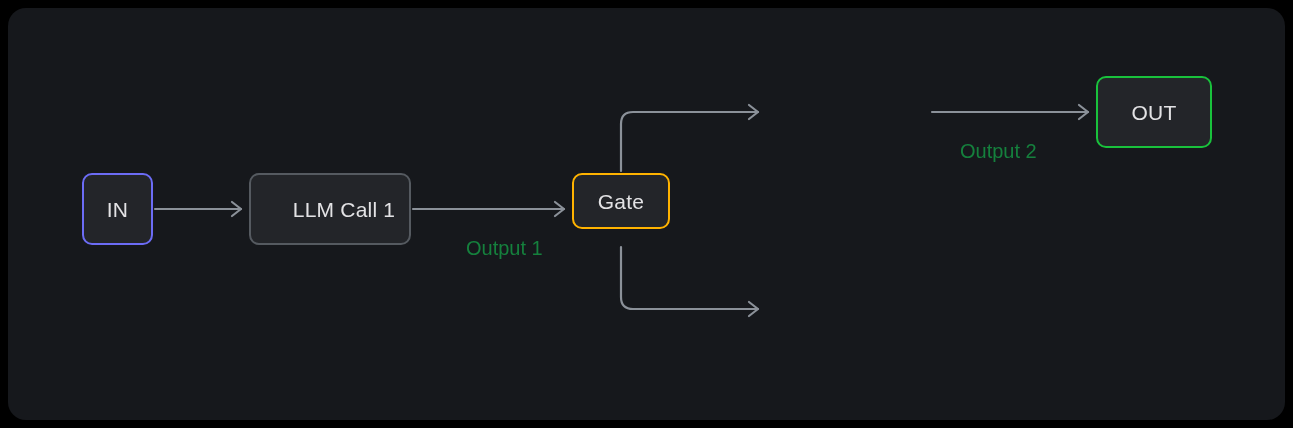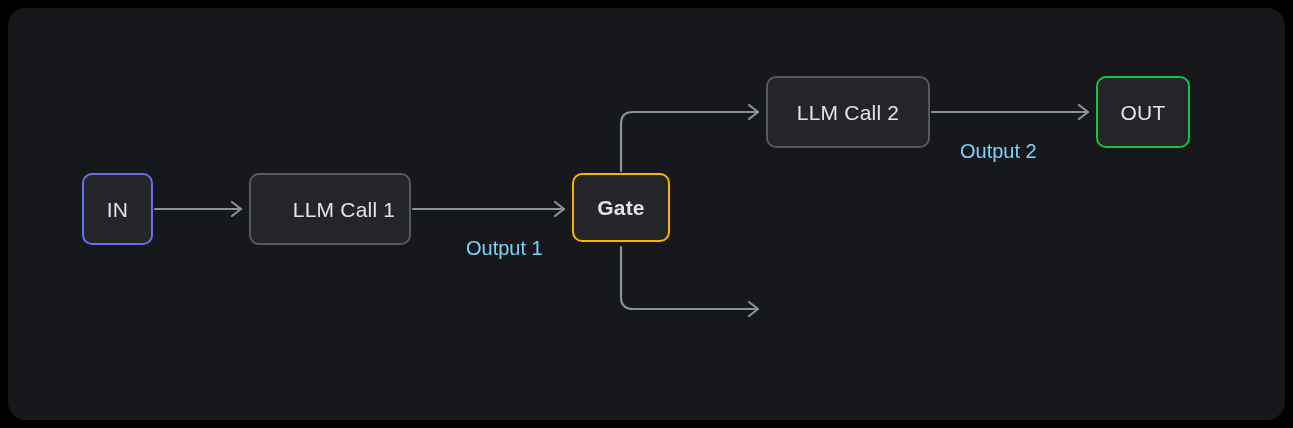--- a/index.html
+++ b/index.html
@@ -48,28 +48,28 @@
     font-size: 21px;
     letter-spacing: 0.2px;
     white-space: nowrap;
   }
   .node-label {
     display: block;
     line-height: 1;
   }
   .node-in      { left: 82px;  top: 173px; width: 71px;  height: 72px; border-color: #6c6cf5; }
   .node-call1   { left: 249px; top: 173px; width: 162px; height: 72px; border-color: #555a60; padding-left: 28px; }
-  .node-gate    { left: 572px; top: 173px; width: 98px;  height: 69px; border-color: #ffb300; font-weight: bold; }
+  .node-gate    { left: 572px; top: 173px; width: 98px;  height: 56px; border-color: #ffb300; }
   .node-call2   { left: 766px; top: 76px;  width: 164px; height: 72px; border-color: #555a60; }
-  .node-out     { left: 1096px;top: 76px;  width: 94px;  height: 72px; border-color: #19c23c; }
+  .node-out     { left: 1096px;top: 76px;  width: 116px;  height: 72px; border-color: #19c23c; }
   .node-exit    { left: 766px; top: 273px; width: 94px;  height: 72px; border-color: #e8174a; }
 
   .edge-label {
     position: absolute;
-    color: #7dd3fc;
+    color: #15803d;
     font-size: 20px;
     white-space: nowrap;
   }
   .label-output1 { left: 466px; top: 237px; }
   .label-output2 { left: 960px; top: 140px; }
 </style>
 </head>
 <body>
 
 <div id="diagram-root">
@@ -113,23 +113,20 @@
   </div>
 
   <div class="node node-call1">
     <span class="node-label">LLM Call 1</span>
   </div>
 
   <div class="node node-gate">
     <span class="node-label">Gate</span>
   </div>
 
-  <div class="node node-call2">
-    <span class="node-label">LLM Call 2</span>
-  </div>
 
   <div class="node node-out">
     <span class="node-label">OUT</span>
   </div>
 
 
   <div class="edge-label label-output1">Output 1</div>
   <div class="edge-label label-output2">Output 2</div>
 
 </div>

